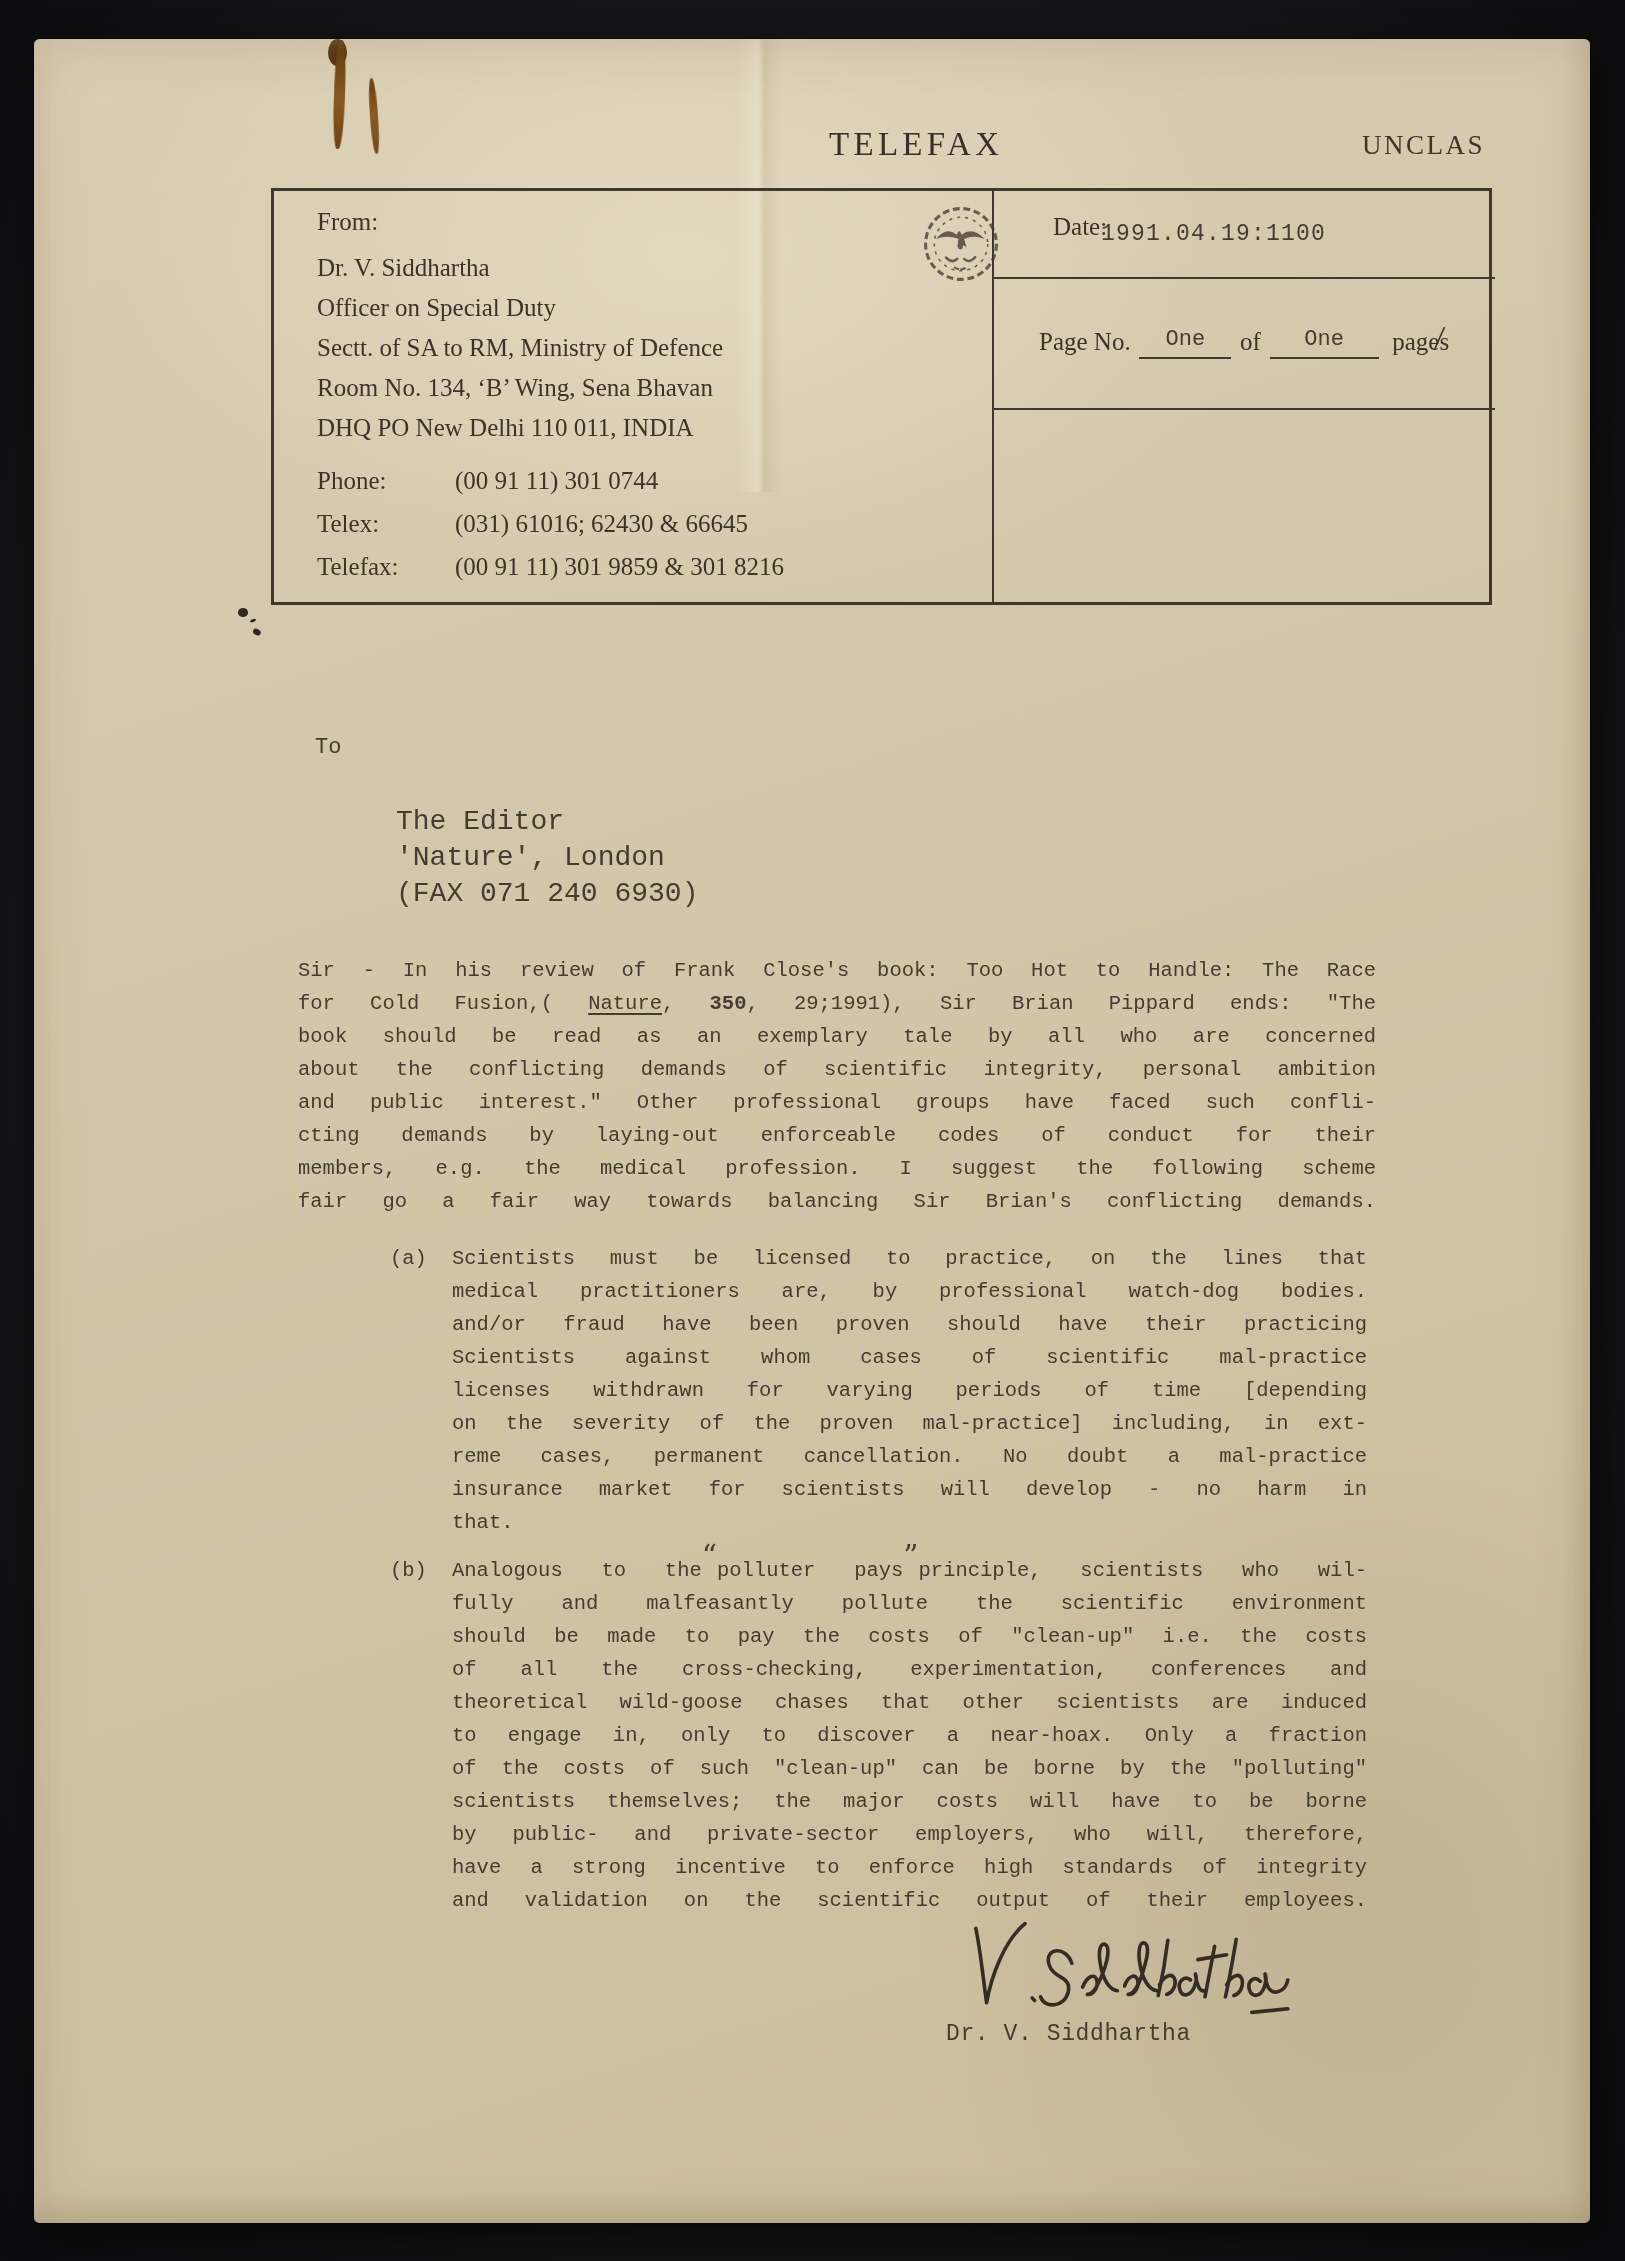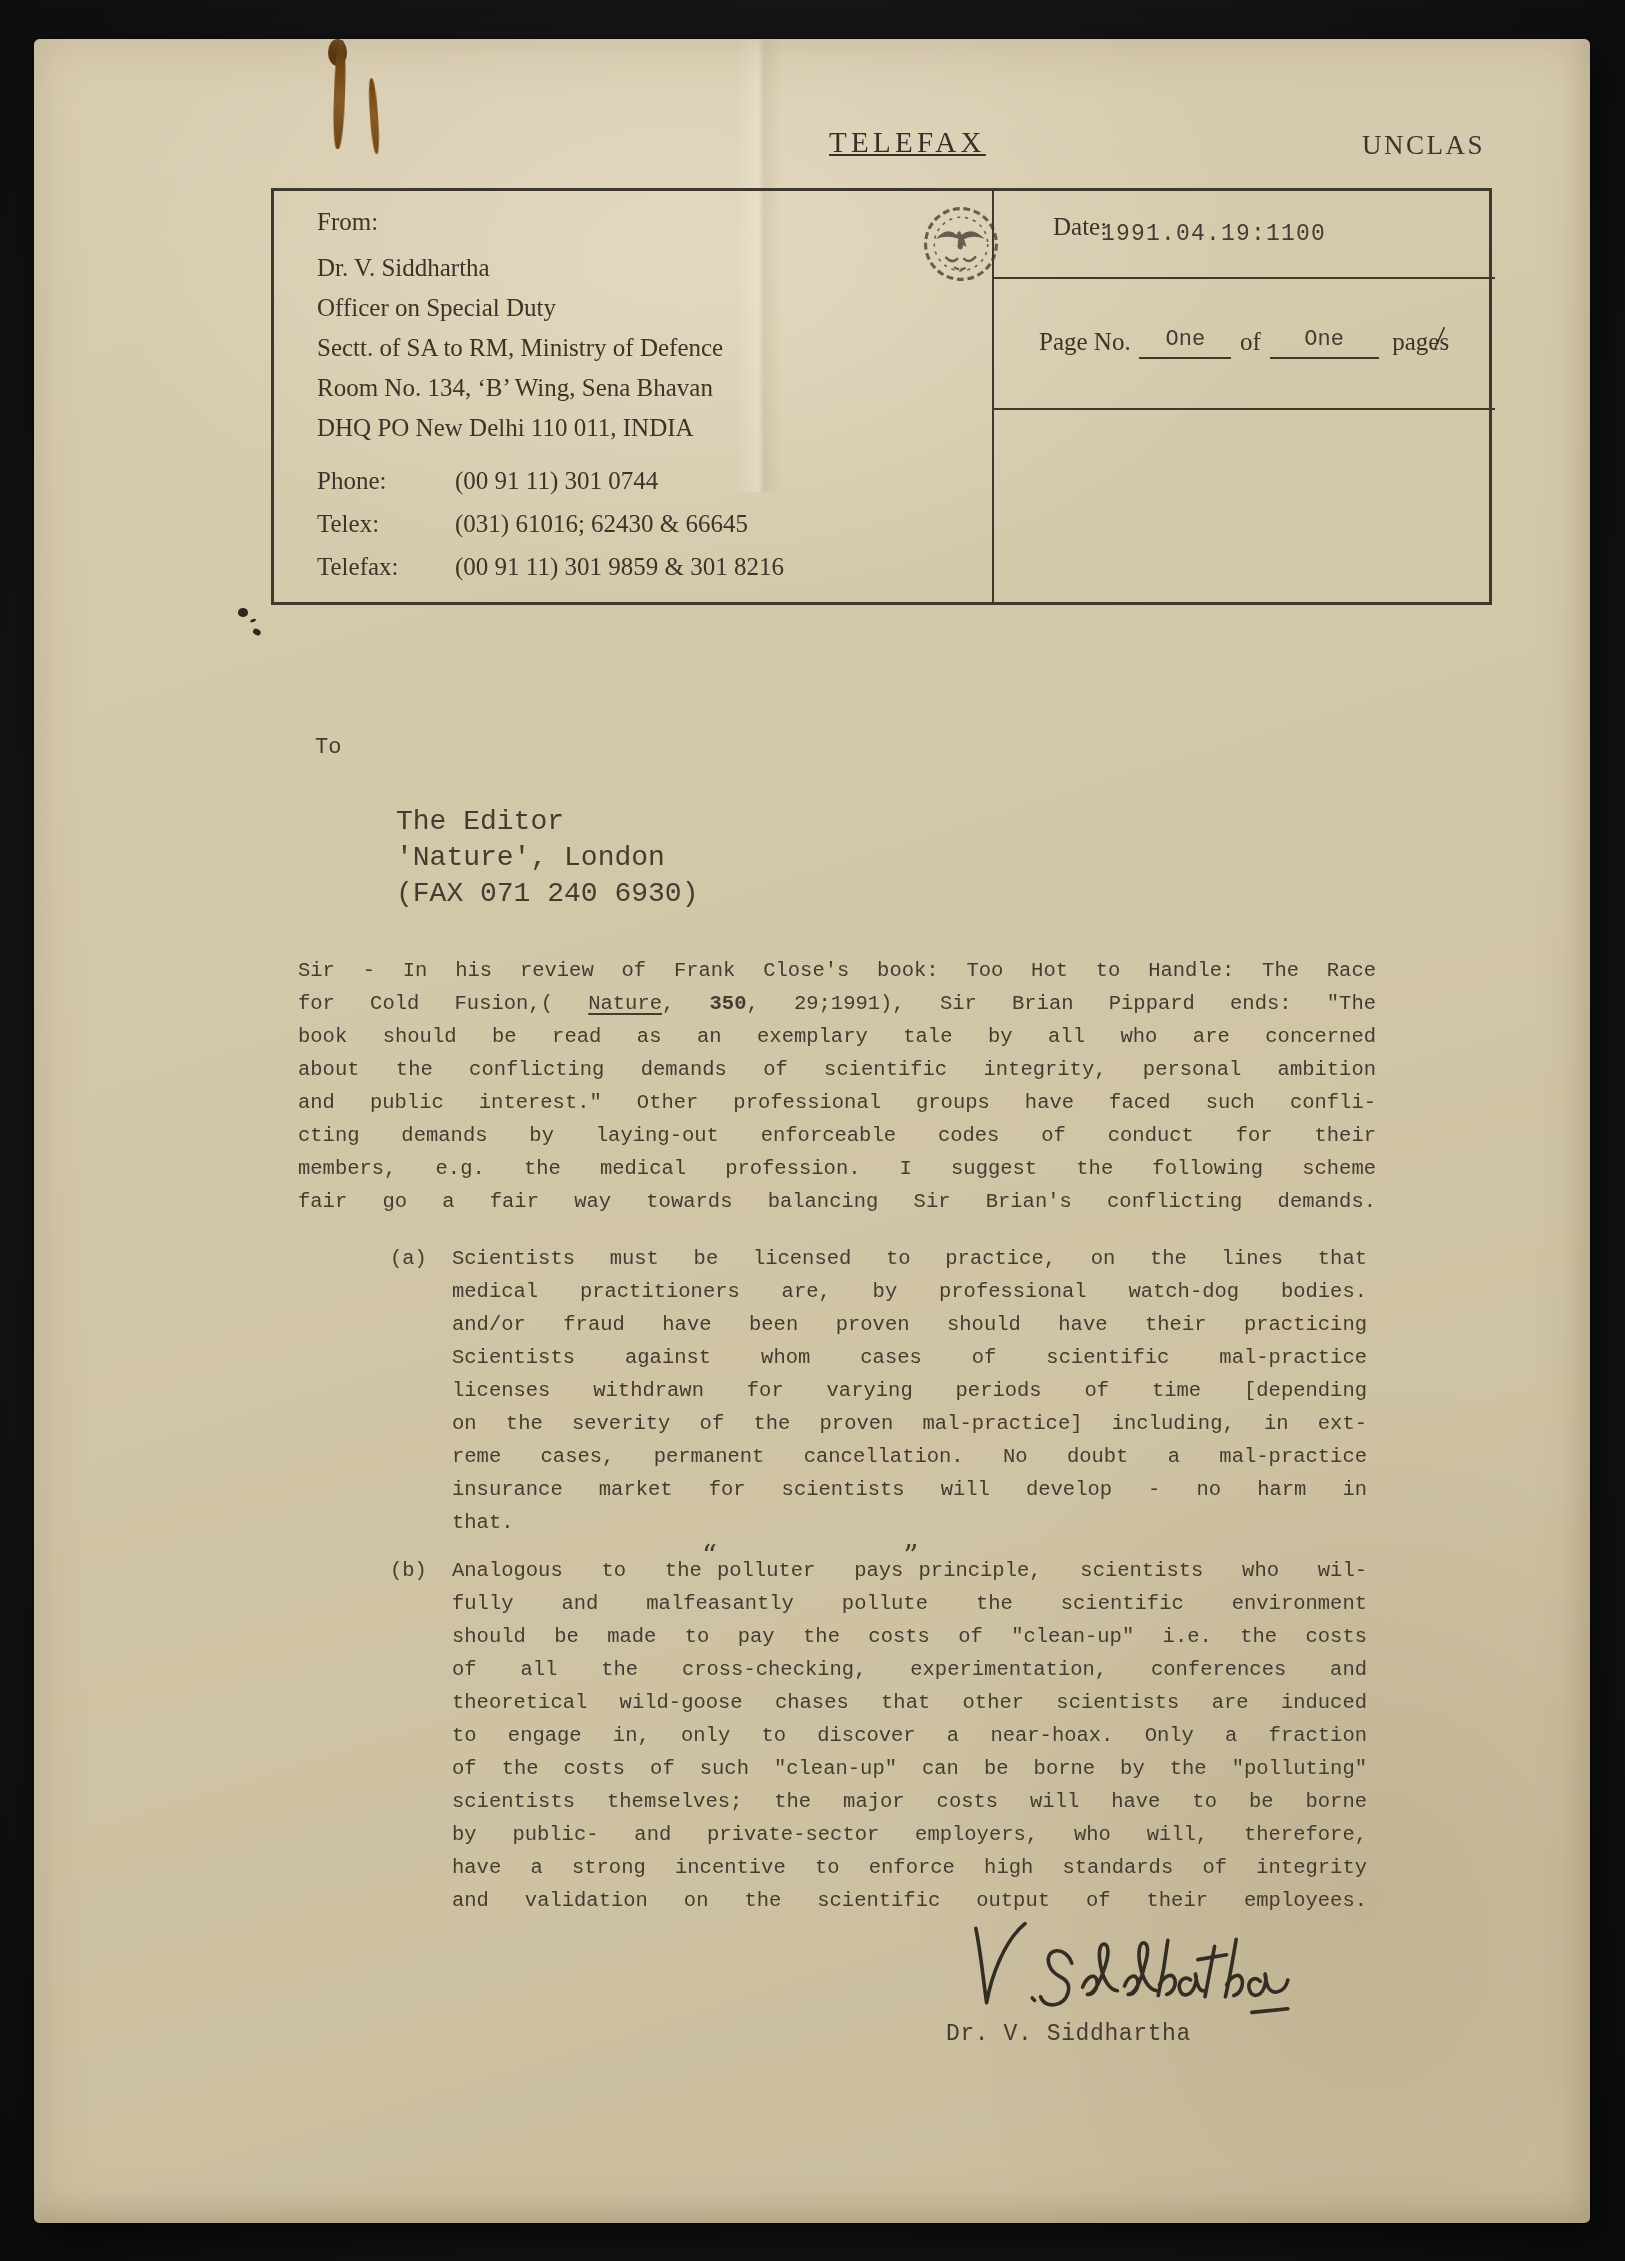--- a/index.html
+++ b/index.html
@@ -9,21 +9,21 @@
     background:
       radial-gradient(932px 559px at 42% 10%, rgba(255,250,230,0.30), rgba(255,250,230,0) 62%),
       radial-gradient(745px 870px at 85% 85%, rgba(120,95,55,0.12), rgba(120,95,55,0) 60%),
       linear-gradient(163deg,#d9cdb2 0%, #d2c6a8 45%, #c9bd9e 100%);
     box-shadow: 0 0 0 0.6px rgba(0,0,0,0.45), 8.7px 13.7px 37px rgba(0,0,0,0.6);}
   #paper::after{content:"";position:absolute;inset:0;border-radius:5.6px;pointer-events:none;
     box-shadow: inset 0 0 56px rgba(95,75,40,0.16), inset -5px -8.7px 25px rgba(80,60,30,0.14), inset 3.7px 3.7px 13.7px rgba(255,252,240,0.18);}
   .serif{font-family:"Liberation Serif","DejaVu Serif",serif;color:#3b3428;}
   .typed{font-family:"Liberation Mono","DejaVu Sans Mono",monospace;color:#433c30;}
   
-  #telefax{position:absolute;left:795px;top:87px;font-size:29px;letter-spacing:4.3px;color:#35302a;text-decoration:underline;}
+  #telefax{position:absolute;left:795px;top:87px;font-size:33px;letter-spacing:4.3px;color:#35302a;}
   #unclas{position:absolute;left:1328px;top:91px;font-size:27px;letter-spacing:2.5px;color:#3c362f;}
   
   #formbox{position:absolute;left:237px;top:149px;width:1221px;height:417px;border:3.1px solid #3e382d;box-sizing:border-box;}
   #fromcell{position:absolute;left:0;top:0;width:718px;height:100%;margin-left:16px;}
   .flabel{font-size:25px;}
   #from-label{position:absolute;left:27px;top:17.4px;}
   #senderlines{position:absolute;left:27px;top:57px;}
   .fline{font-size:25px;line-height:40px;white-space:nowrap;}
   #contacts{position:absolute;left:27px;top:268px;}
   .crow{font-size:25px;line-height:43px;white-space:nowrap;}

